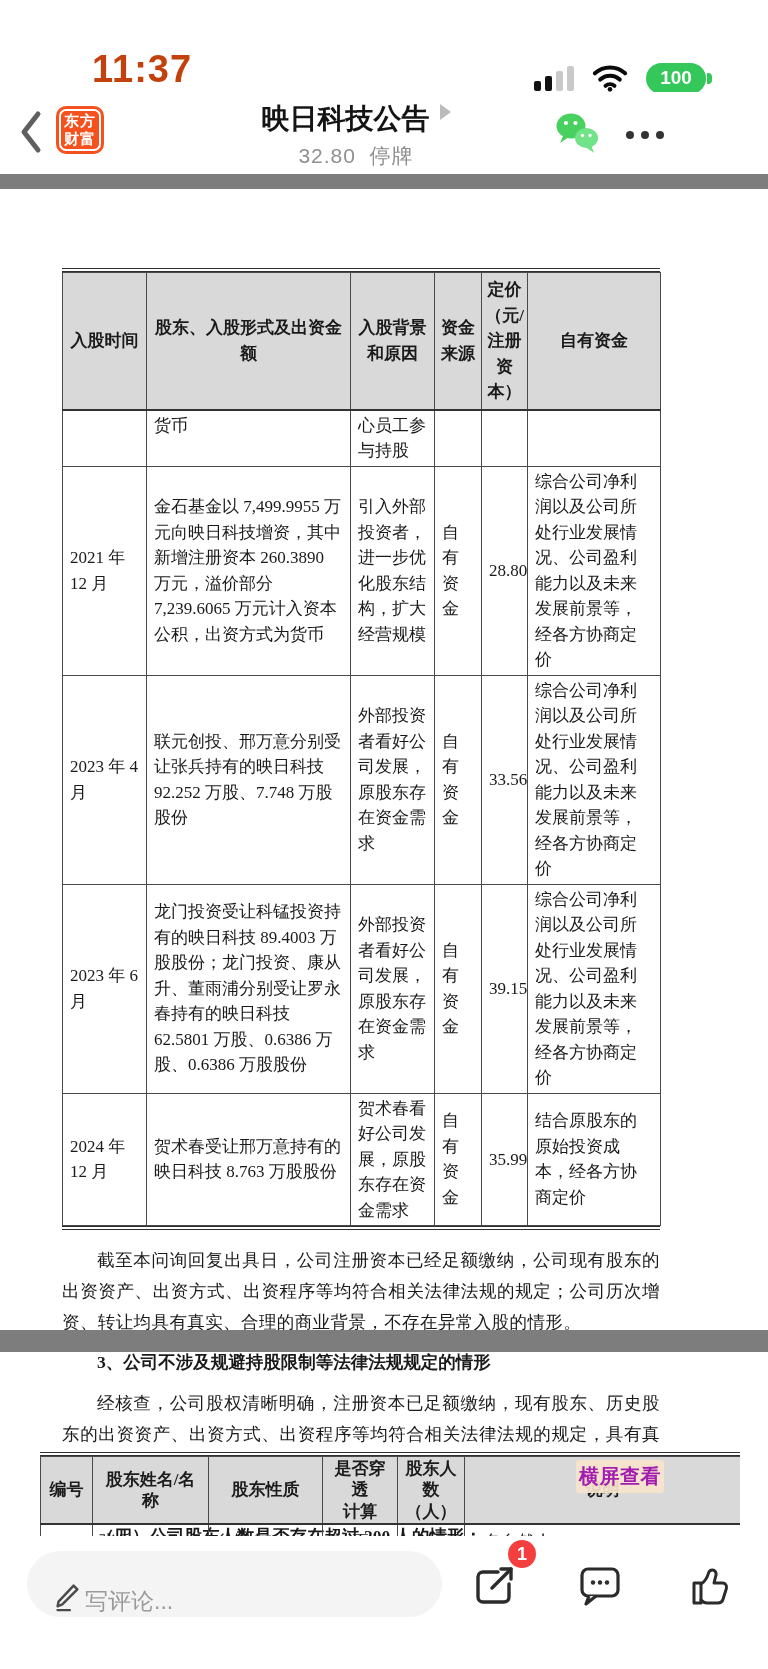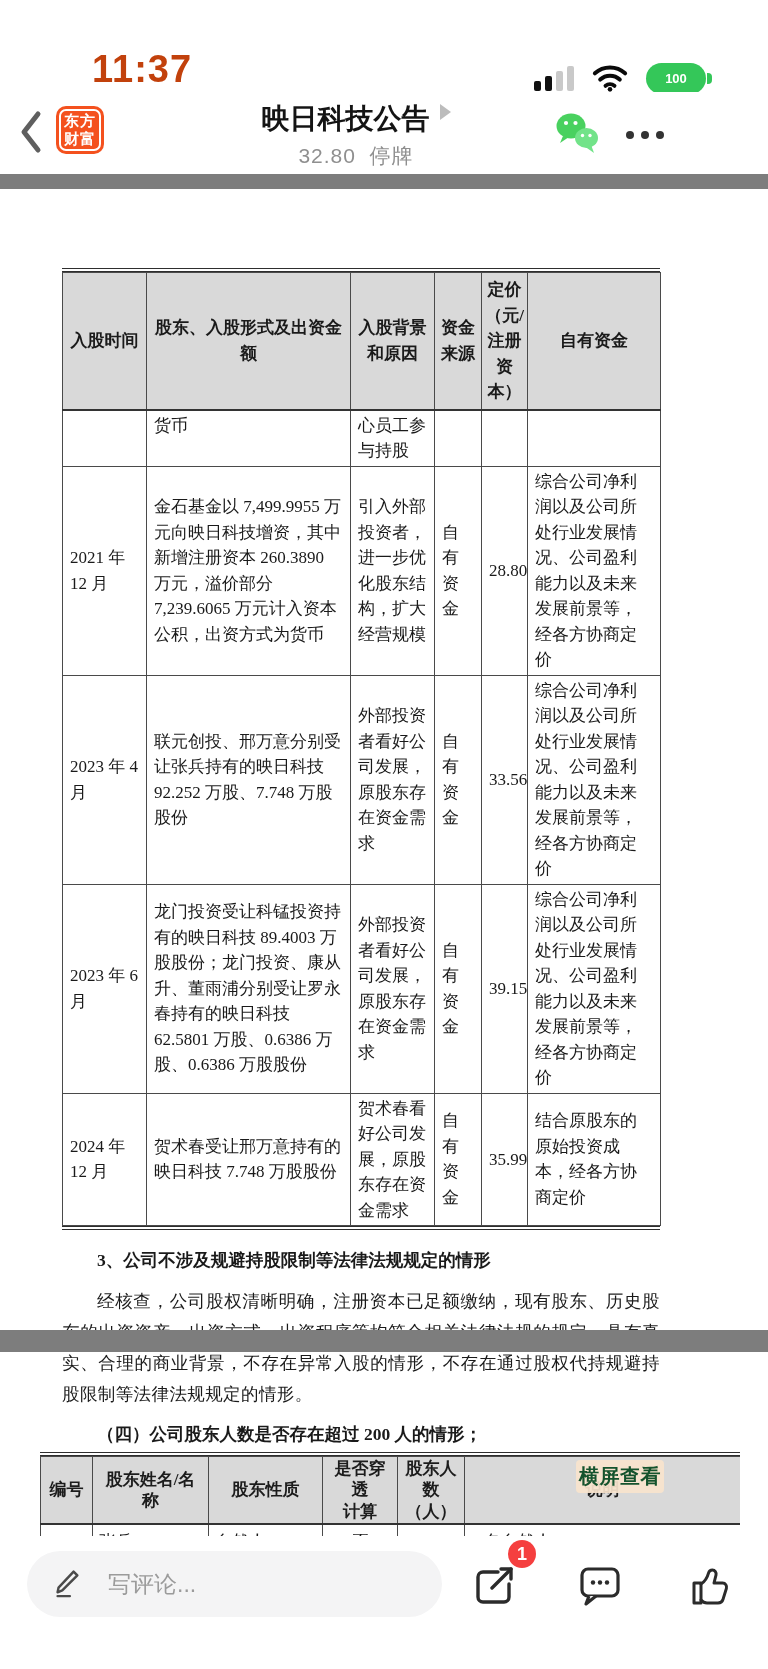--- a/index.html
+++ b/index.html
@@ -9,21 +9,21 @@
   .status-bar{position:absolute;top:0;left:0;width:768px;height:92px;background:#fff;}
   .time{position:absolute;left:92px;top:48px;font-size:38px;font-weight:700;color:#c2410c;letter-spacing:1px;}
   .status-icons{position:absolute;right:62px;top:60px;display:flex;align-items:center;gap:16px;}
   .sig{display:flex;align-items:flex-end;gap:4px;height:26px;}
   .sig i{display:block;width:7px;border-radius:2px;}
   .sig i:nth-child(1){height:10px;background:#111;}
   .sig i:nth-child(2){height:15px;background:#111;}
   .sig i:nth-child(3){height:20px;background:#c9c9c9;}
   .sig i:nth-child(4){height:25px;background:#c9c9c9;}
   .battery{position:relative;width:60px;height:31px;background:#34c759;border-radius:16px;display:flex;align-items:center;justify-content:center;}
-  .battery span{color:#fff;font-size:13px;font-weight:700;}
+  .battery span{color:#fff;font-size:19px;font-weight:700;}
   .battery:after{content:"";position:absolute;right:-6px;top:10px;width:5px;height:11px;background:#34c759;border-radius:0 4px 4px 0;}
 
   
   .nav-bar{position:absolute;top:92px;left:0;width:712px;height:82px;background:#fff;}
   .back-btn{position:absolute;left:14px;top:14px;width:44px;height:52px;}
   .app-logo{position:absolute;left:56px;top:14px;width:48px;height:48px;background:#f4511e;border-radius:10px;display:flex;align-items:center;justify-content:center;}
   .app-logo .inner{border:2px solid #fff;border-radius:7px;padding:1px 3px;text-align:center;}
   .app-logo .inner div{color:#fff;font-size:15px;font-weight:700;line-height:18px;letter-spacing:1px;}
   .nav-center{position:absolute;left:0;right:0;top:8px;text-align:center;}
   .nav-title-row{display:flex;justify-content:center;gap:10px;}
@@ -54,25 +54,25 @@
   .page-divider{position:absolute;top:1330px;left:0;width:768px;height:22px;background:#7d7d7d;}
 
   
   .page2{position:absolute;left:40px;top:1452px;width:700px;height:86px;overflow:hidden;font-family:"Liberation Serif","DejaVu Serif",serif;}
   table.doc-table2{border-collapse:collapse;width:100%;table-layout:fixed;font-size:17px;}
   .t-wrap2{border-top:4px double #2e2e2e;}
   table.doc-table2 th,table.doc-table2 td{border:1px solid #4a4a4a;padding:1px 6px;vertical-align:middle;line-height:1.25;}
   table.doc-table2 th{background:#d9d9d9;font-weight:700;text-align:center;white-space:pre-line;border-bottom:2.5px solid #333;}
   table.doc-table2 td{text-align:center;height:32px;}
   table.doc-table2 td.c-left{text-align:left;}
-  .landscape-btn{position:absolute;left:576px;top:1460px;width:88px;height:33px;background:rgba(249,228,205,0.92);border-radius:4px;color:#14532d;font-size:20px;font-weight:700;display:flex;align-items:center;justify-content:center;font-family:"Liberation Sans",sans-serif;letter-spacing:0.5px;}
+  .landscape-btn{position:absolute;left:576px;top:1460px;width:88px;height:33px;background:rgba(249,228,205,0.92);border-radius:4px;color:#a21caf;font-size:20px;font-weight:700;display:flex;align-items:center;justify-content:center;font-family:"Liberation Sans",sans-serif;letter-spacing:0.5px;}
 
   
   .comment-bar{position:absolute;top:1536px;left:0;width:768px;height:133px;background:#fff;}
-  .comment-pill{position:absolute;left:27px;top:15px;width:415px;height:66px;background:#f4f4f5;border-radius:33px;display:flex;align-items:center;padding-left:24px;box-sizing:border-box;gap:25px;}
+  .comment-pill{position:absolute;left:27px;top:15px;width:415px;height:66px;background:#f4f4f5;border-radius:33px;display:flex;align-items:flex-end;padding-left:24px;box-sizing:border-box;gap:2px;}
   .comment-placeholder{color:#9b9b9b;font-size:23px;}
   .cbar-icon{position:absolute;top:26px;}
   .share-wrap{left:470px;}
   .chat-wrap{left:576px;}
   .like-wrap{left:686px;}
   .share-badge{position:absolute;left:508px;top:4px;min-width:28px;height:28px;border-radius:14px;background:#f53f3f;color:#fff;font-size:18px;font-weight:700;display:flex;align-items:center;justify-content:center;}
 </style>
 </head>
 <body>
 
@@ -196,31 +196,32 @@
       <tr style="height:112px">
         <td class="c-center">2023 年 6 月</td>
         <td class="c-left">龙门投资受让科锰投资持有的映日科技 89.4003 万股股份；龙门投资、康从升、董雨浦分别受让罗永春持有的映日科技 62.5801 万股、0.6386 万股、0.6386 万股股份</td>
         <td class="c-left">外部投资者看好公司发展，原股东存在资金需求</td>
         <td class="c-center">自有资金</td>
         <td class="c-center">39.15</td>
         <td class="c-left">综合公司净利润以及公司所处行业发展情况、公司盈利能力以及未来发展前景等，经各方协商定价</td>
       </tr>
       <tr style="height:80px">
         <td class="c-center">2024 年 12 月</td>
-        <td class="c-left">贺术春受让邢万意持有的映日科技 7.748 万股股份</td>
+        <td class="c-left">贺术春受让邢万意持有的映日科技 8.763 万股股份</td>
         <td class="c-left">贺术春看好公司发展，原股东存在资金需求</td>
         <td class="c-center">自有资金</td>
         <td class="c-center">35.99</td>
         <td class="c-left">结合原股东的原始投资成本，经各方协商定价</td>
       </tr>
     </tbody>
       </table>
   </div>
 
   <div class="para-block">
+    <p class="indent">截至本问询回复出具日，公司注册资本已经足额缴纳，公司现有股东的出资资产、出资方式、出资程序等均符合相关法律法规的规定；公司历次增资、转让均具有真实、合理的商业背景，不存在异常入股的情形。</p>
     <div class="doc-h">3、公司不涉及规避持股限制等法律法规规定的情形</div>
     <p class="indent">经核查，公司股权清晰明确，注册资本已足额缴纳，现有股东、历史股东的出资资产、出资方式、出资程序等均符合相关法律法规的规定，具有真实、合理的商业背景，不存在异常入股的情形，不存在通过股权代持规避持股限制等法律法规规定的情形。</p>
     <div class="doc-h">（四）公司股东人数是否存在超过 200 人的情形；</div>
     <p class="indent">截至本问询回复出具日，公司股东人数穿透计算如下：</p>
   </div>
   <div class="page-num">31</div>
 </div>
 
 <div class="page-divider"></div>
 

